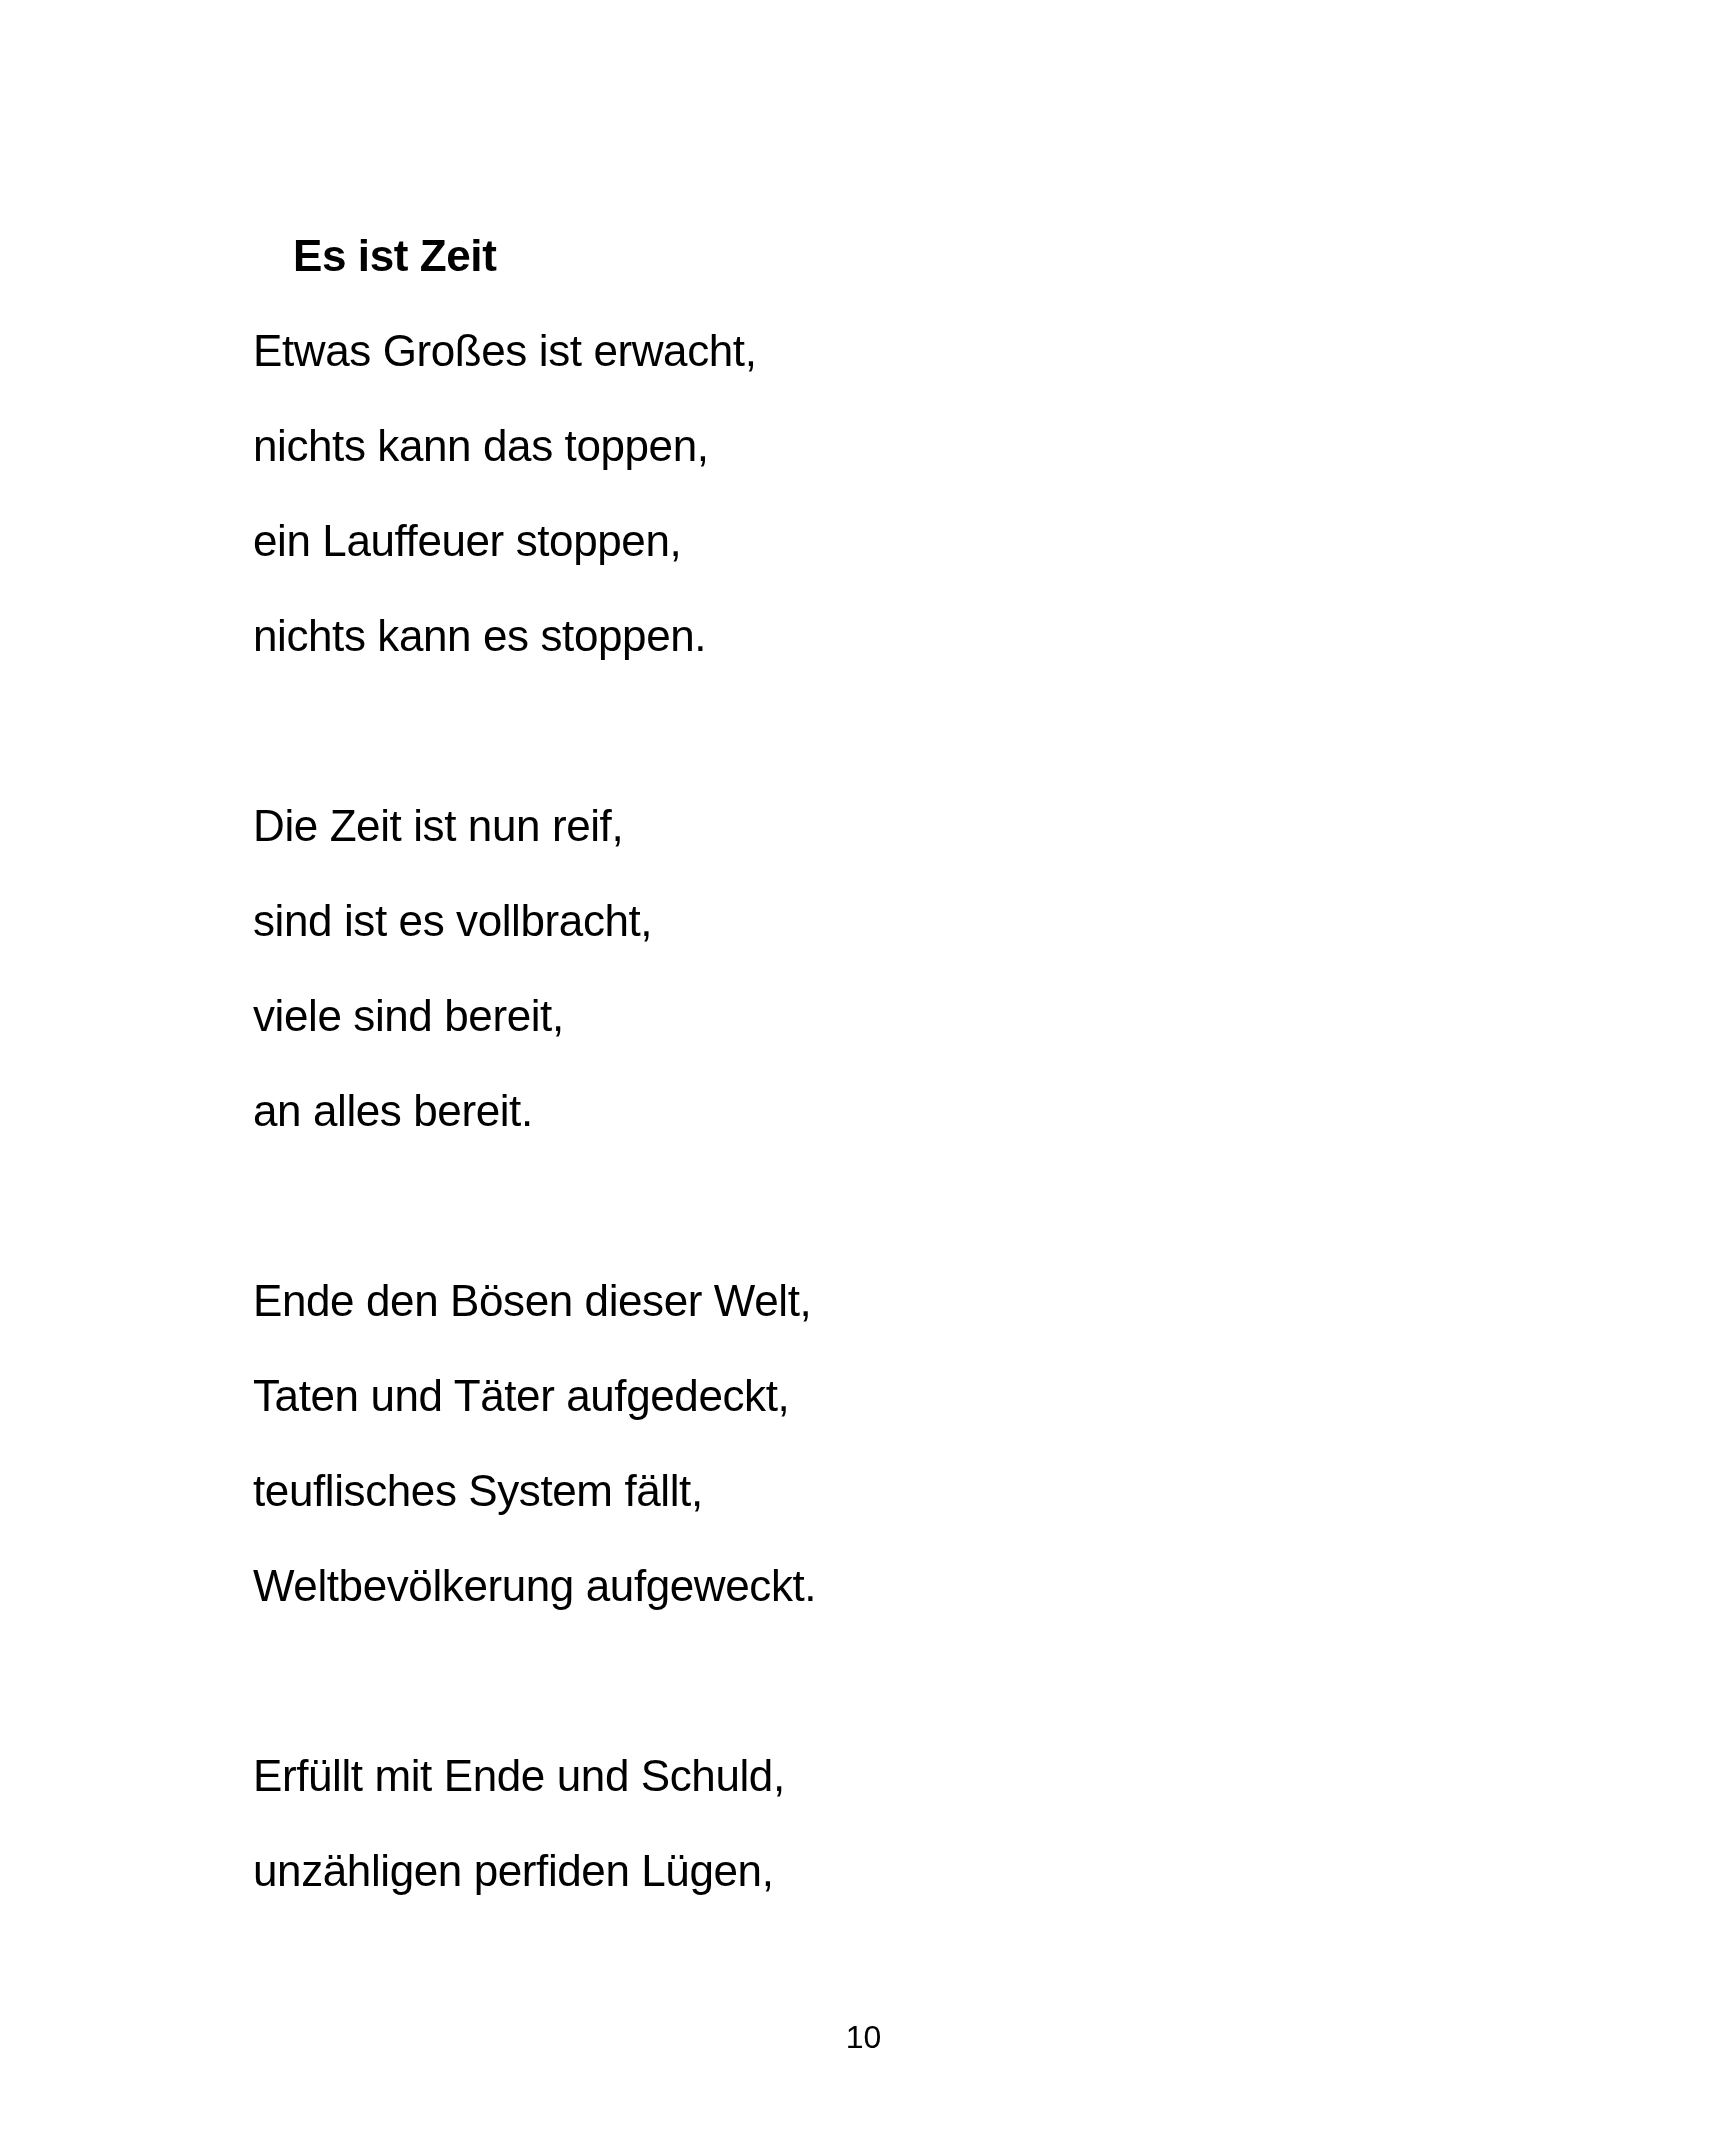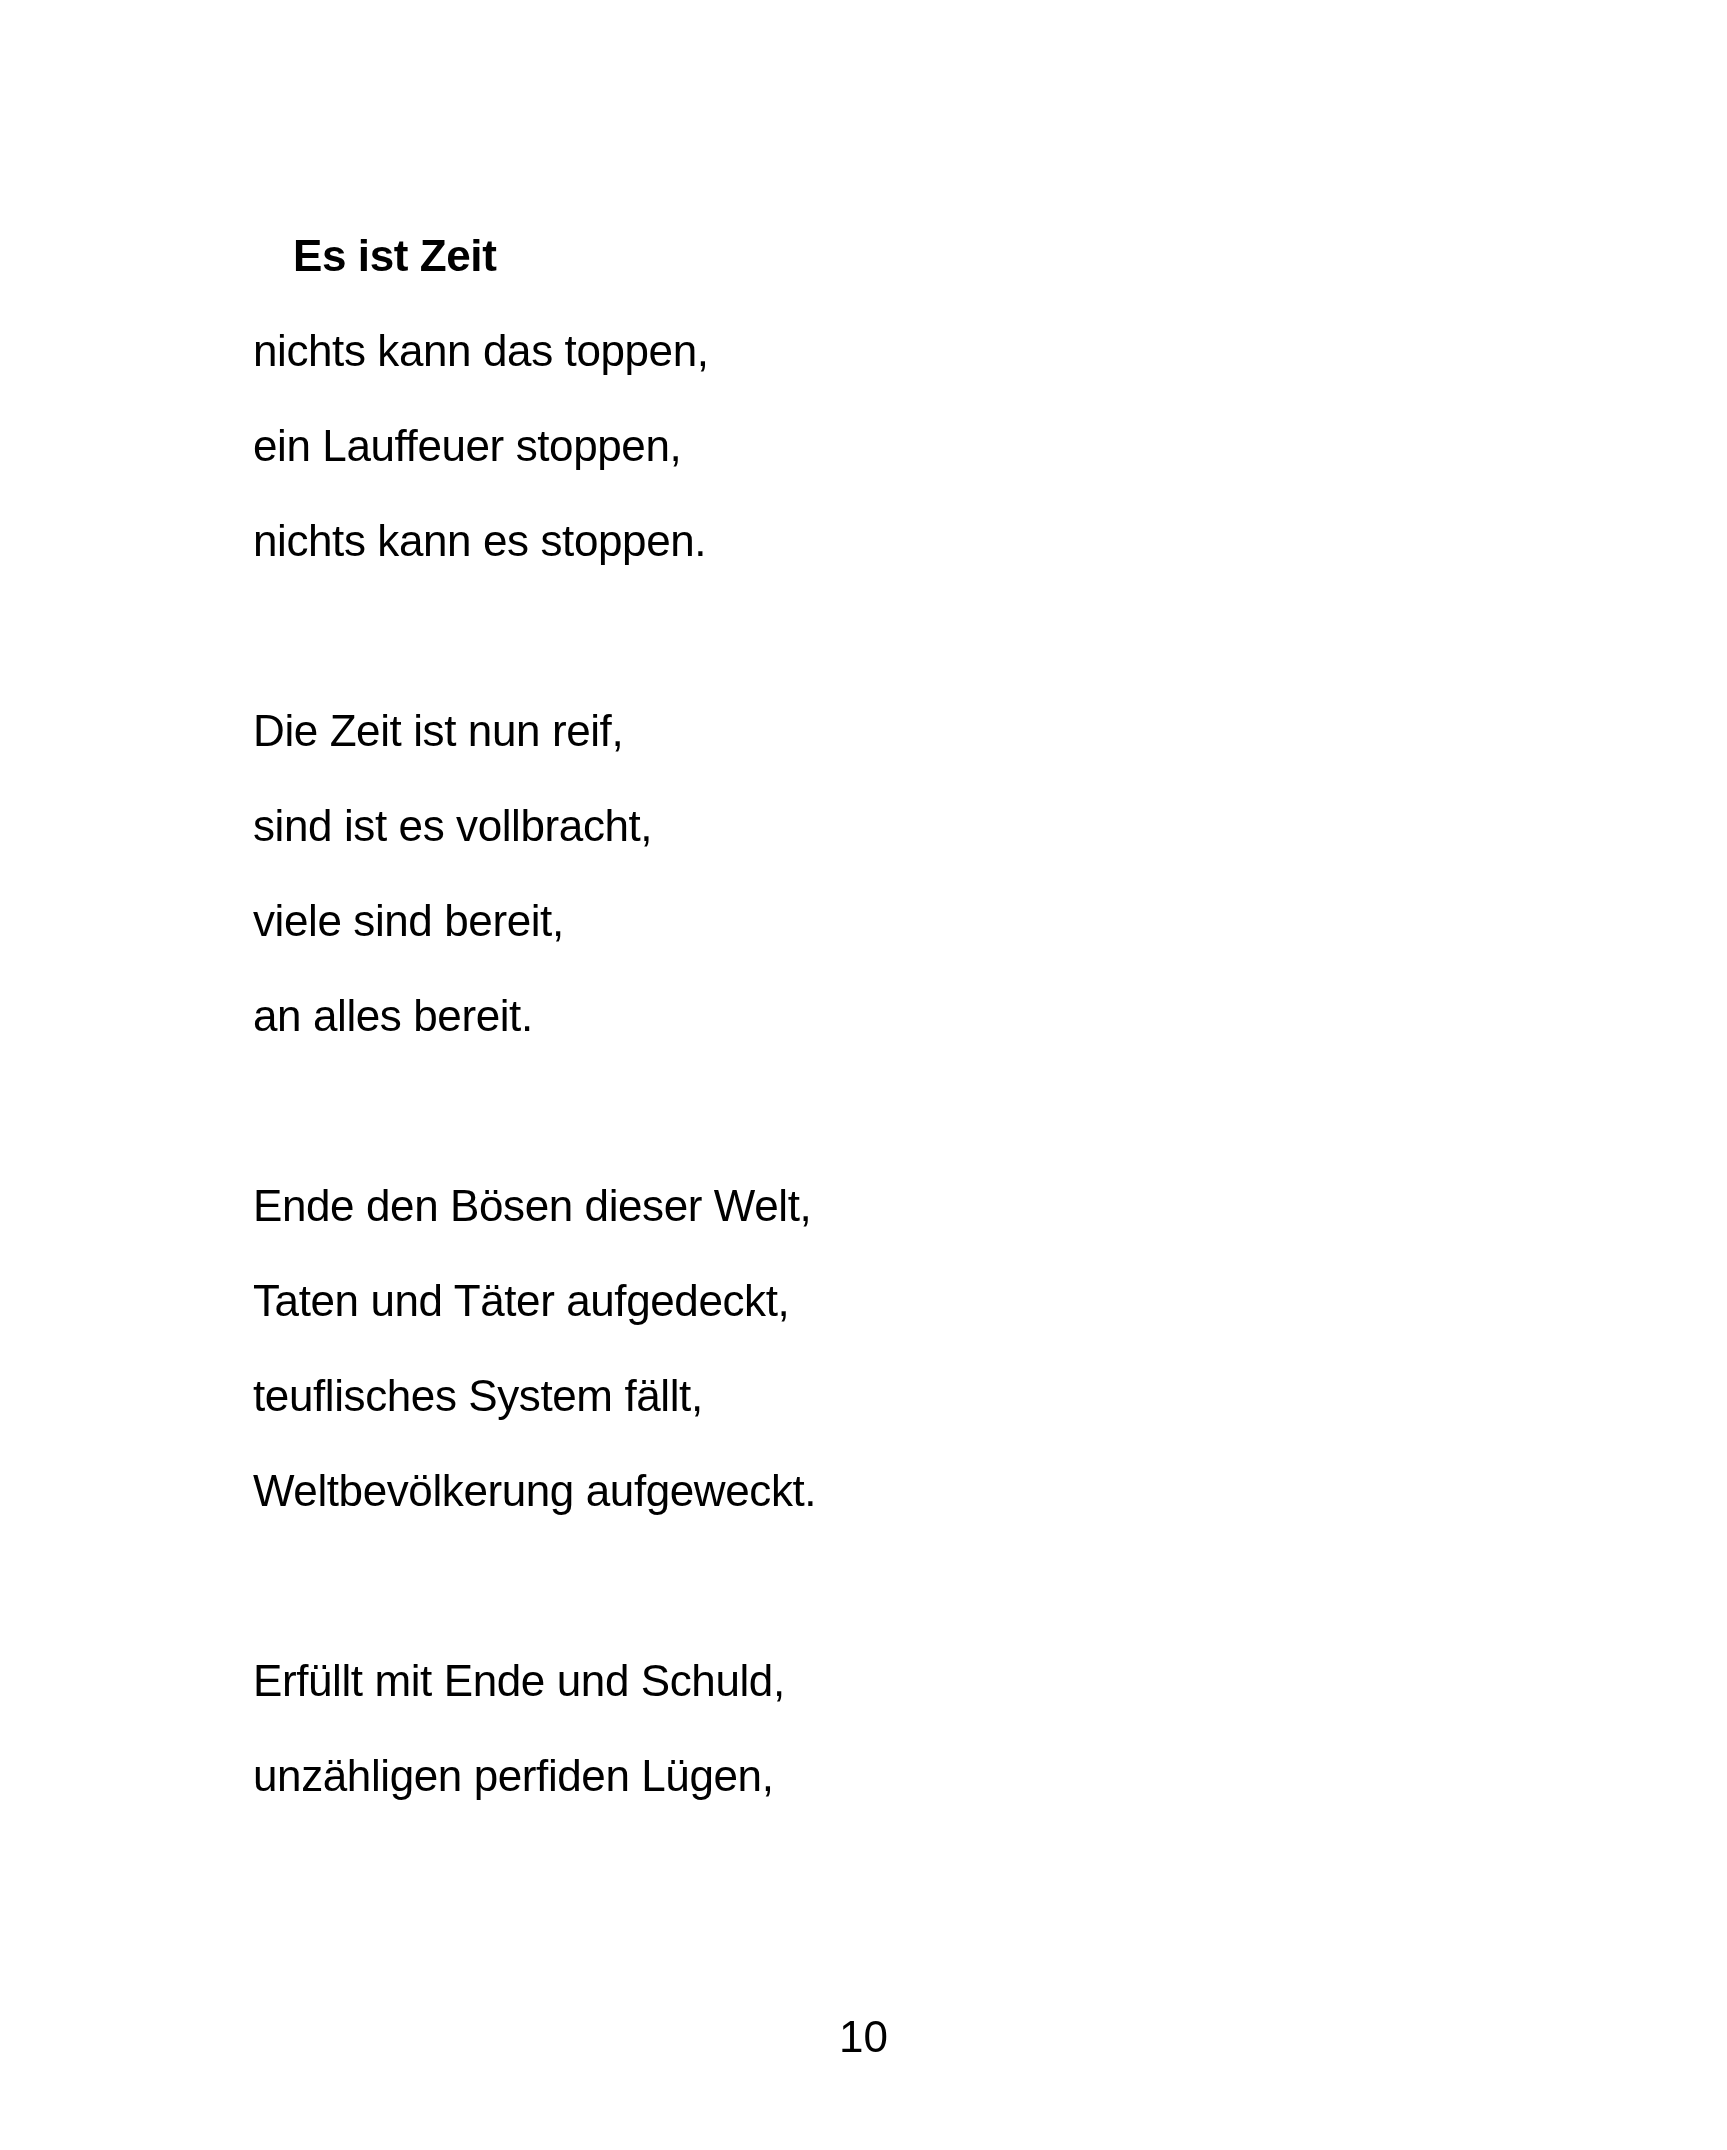--- a/index.html
+++ b/index.html
@@ -36,32 +36,33 @@
   }
   .stanza-gap {
     height: 95px;
   }
   .page-number {
     position: absolute;
     left: 0;
     top: 2020px;
     width: 1727px;
     text-align: center;
-    font-size: 44px;
+    font-size: 32px;
     line-height: 34px;
     color: #000000;
   }
 </style>
 </head>
 <body>
 
 <div class="page">
   <div class="poem">
     <div class="line title">Es ist Zeit</div>
 
+    <div class="line">Etwas Großes ist erwacht,</div>
     <div class="line">nichts kann das toppen,</div>
     <div class="line">ein Lauffeuer stoppen,</div>
     <div class="line">nichts kann es stoppen.</div>
 
     <div class="stanza-gap"></div>
 
     <div class="line">Die Zeit ist nun reif,</div>
     <div class="line">sind ist es vollbracht,</div>
     <div class="line">viele sind bereit,</div>
     <div class="line">an alles bereit.</div>

